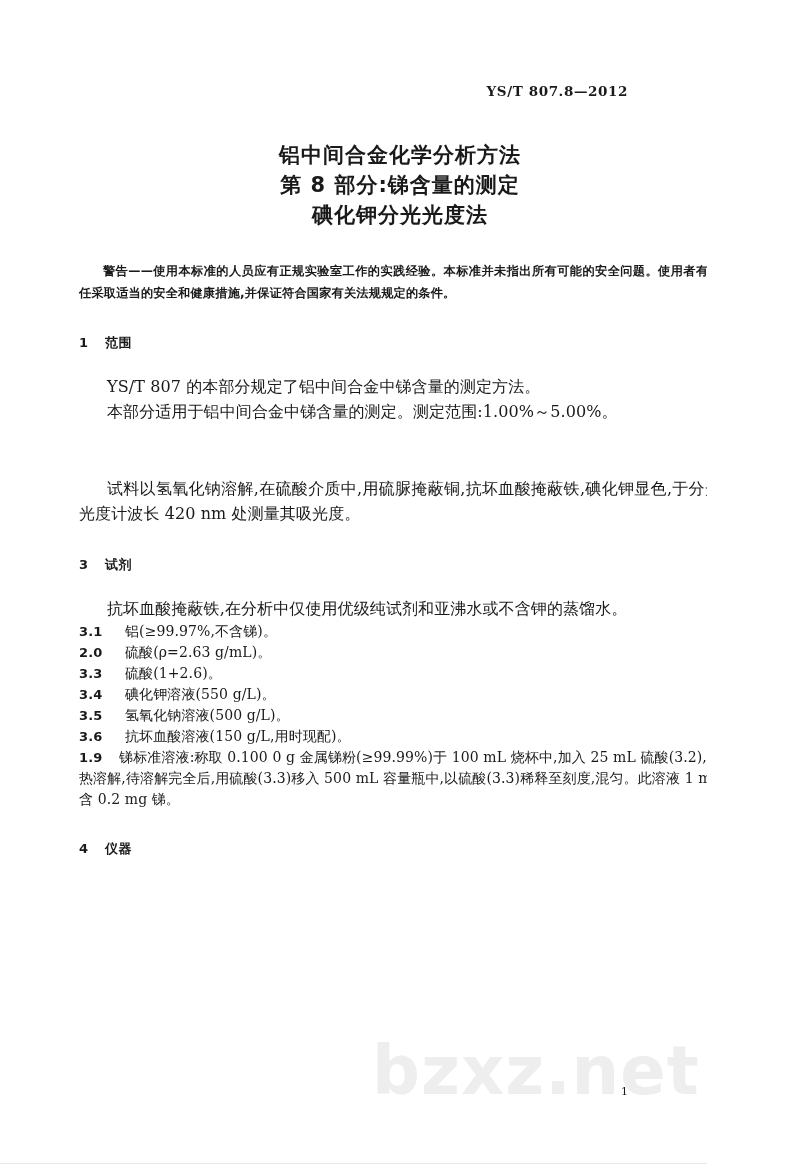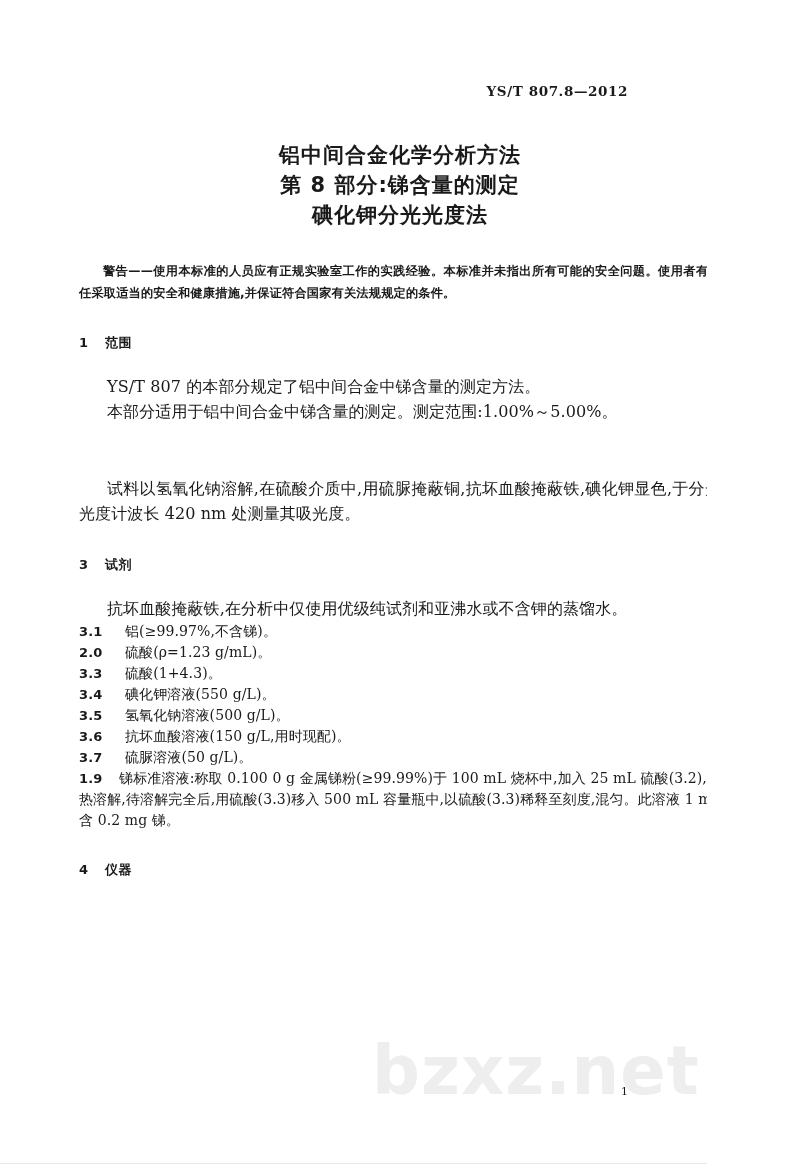--- a/index.html
+++ b/index.html
@@ -188,26 +188,25 @@
     <div class="gap-after-sec"></div>
 
     <div>
       <div class="sec-head">
         <span class="num">3</span><span>试剂</span>
       </div>
       <div class="sec-body">
         <p class="para">抗坏血酸掩蔽铁,在分析中仅使用优级纯试剂和亚沸水或不含钾的蒸馏水。</p>
         <ul class="reagents">
           <li><span class="rnum">3.1</span><span>铝(≥99.97%,不含锑)。</span></li>
-          <li><span class="rnum">2.0</span><span>硫酸(ρ=1.23 g/mL)。</span></li>
-          <li><span class="rnum">3.3</span><span>硫酸(1+4.3)。</span></li>
+          <li><span class="rnum">2.0</span><span>硫酸(ρ=2.63 g/mL)。</span></li>
+          <li><span class="rnum">3.3</span><span>硫酸(1+2.6)。</span></li>
           <li><span class="rnum">3.4</span><span>碘化钾溶液(550 g/L)。</span></li>
           <li><span class="rnum">3.5</span><span>氢氧化钠溶液(500 g/L)。</span></li>
           <li><span class="rnum">3.6</span><span>抗坏血酸溶液(150 g/L,用时现配)。</span></li>
-          <li><span class="rnum">3.7</span><span>硫脲溶液(50 g/L)。</span></li>
           <li class="multi"><span class="rnum">1.9</span><span>锑标准溶液:称取 0.100 0 g 金属锑粉(≥99.99%)于 100 mL 烧杯中,加入 25 mL 硫酸(3.2),加热溶解,待溶解完全后,用硫酸(3.3)移入 500 mL 容量瓶中,以硫酸(3.3)稀释至刻度,混匀。此溶液 1 mL 含 0.2 mg 锑。</span></li>
         </ul>
       </div>
     </div>
     <div class="gap-after-sec"></div>
 
     <div>
       <div class="sec-head">
         <span class="num">4</span><span>仪器</span>
       </div>

